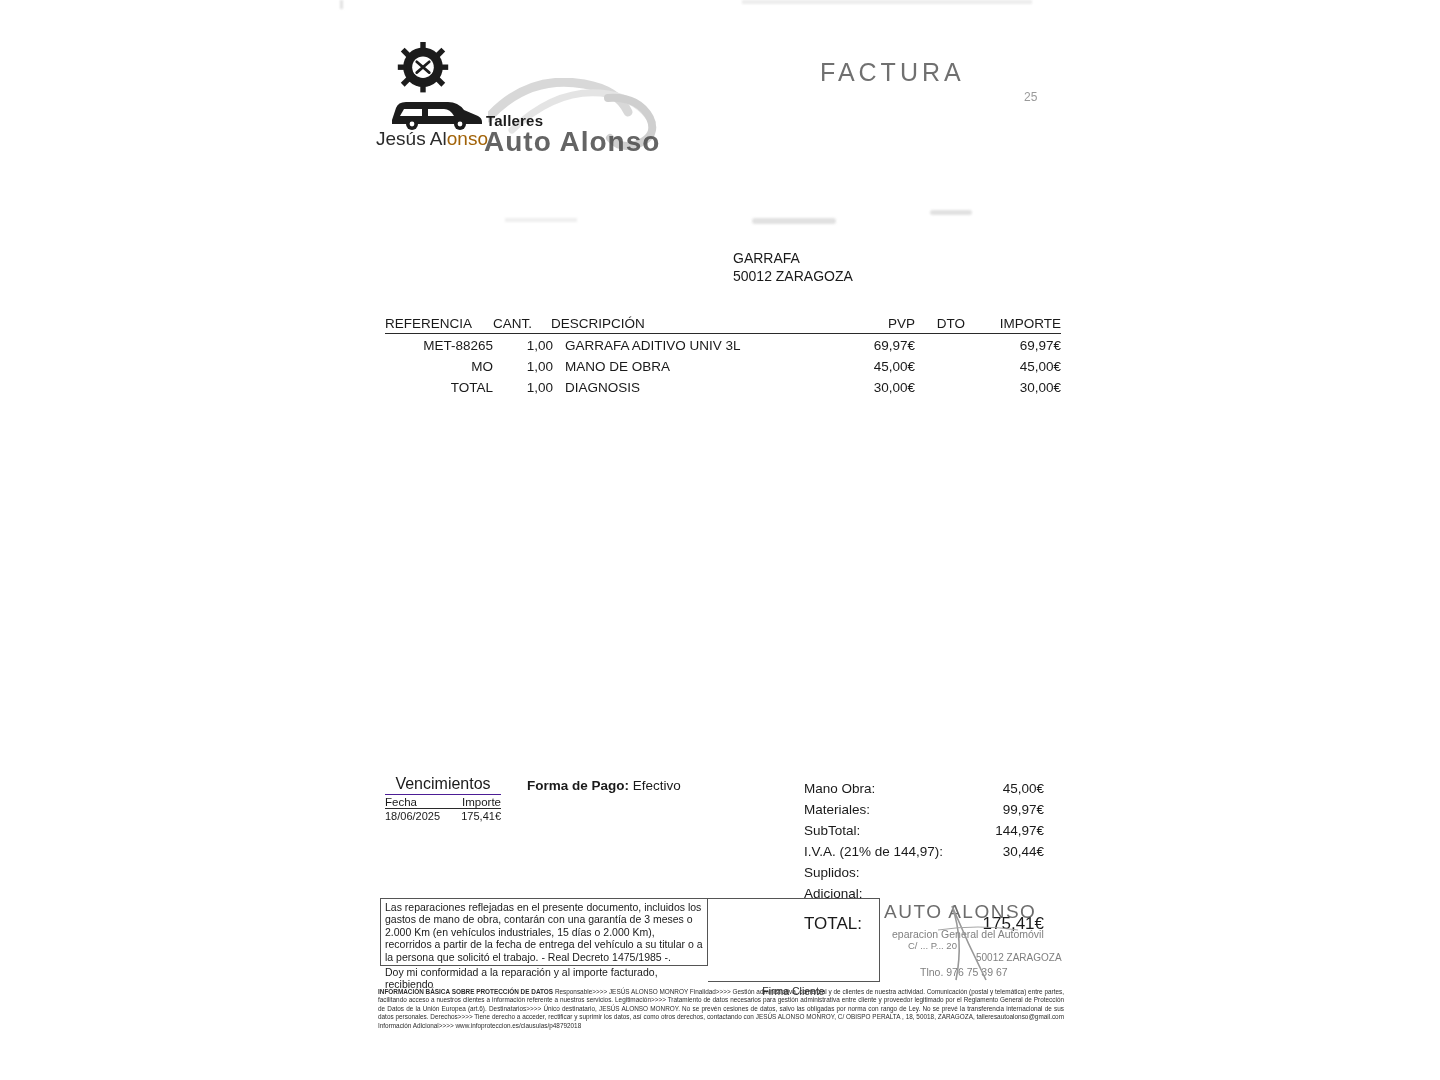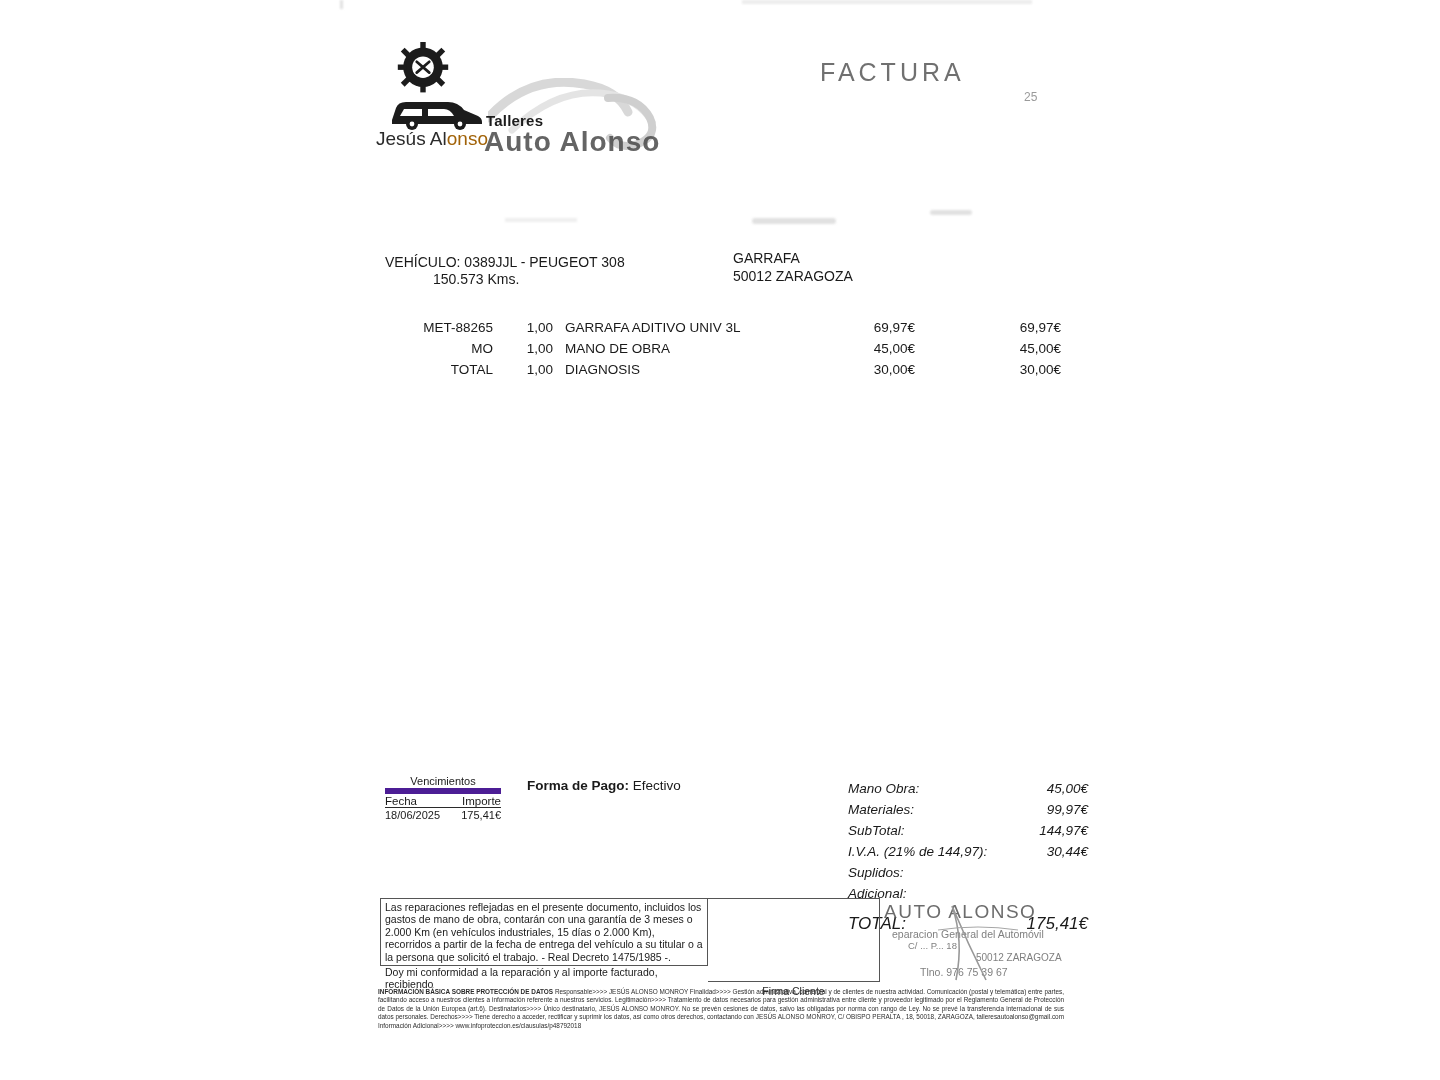--- a/index.html
+++ b/index.html
@@ -167,22 +167,22 @@
   
   .venc {
     position: absolute;
     left: 385px;
     top: 775px;
     width: 116px;
     font-size: 12px;
   }
   .venc-title {
     text-align: center;
-    font-size: 11px;
-    border-bottom: 6px solid #4c1d95;
+    font-size: 16px;
+    border-bottom: 1px solid #4c1d95;
     padding-bottom: 1px;
   }
   .venc-cols {
     display: flex;
     justify-content: space-between;
     border-bottom: 1px solid #2a2a2a;
     font-size: 11.5px;
     padding-top: 1px;
   }
   .venc-row {
@@ -194,25 +194,24 @@
   .pago {
     position: absolute;
     left: 527px;
     top: 778px;
     font-size: 13.5px;
   }
   .pago b { font-weight: bold; }
 
   .totals {
     position: absolute;
-    left: 848px;
+    left: 804px;
     top: 778px;
     width: 240px;
     font-size: 13.5px;
-    font-style: italic;
   }
   .tot-row {
     display: flex;
     justify-content: space-between;
     line-height: 21px;
   }
   .tot-row .val { text-align: right; }
   .tot-row.total {
     font-size: 17px;
     line-height: 28px;
@@ -348,34 +347,35 @@
     <div class="logo-auto">Auto Alonso</div>
   </div>
 
   <div class="owner-name">
     <span>Jesús Al</span><span class="fade">onso</span>
   </div>
 
   <div class="factura-title">FACTURA</div>
   <div class="doc-number">25</div>
 
-  <div class="vehicle-block">
-    <div>
-      <span>VEHÍCULO:</span>
-      <span>0389JJL - PEUGEOT 308</span>
-    </div>
-    <div class="line2">150.573 Kms.</div>
-  </div>
 
   <div class="client-block">
     <div>GARRAFA</div>
     <div>50012  ZARAGOZA</div>
   </div>
 
   <div class="items">
+    <div class="items-head">
+      <div class="h-ref">REFERENCIA</div>
+      <div class="h-cant">CANT.</div>
+      <div class="h-desc">DESCRIPCIÓN</div>
+      <div class="h-pvp">PVP</div>
+      <div class="h-dto">DTO</div>
+      <div class="h-imp">IMPORTE</div>
+    </div>
 
     <div class="item-row">
       <div class="c-ref">MET-88265</div>
       <div class="c-cant">1,00</div>
       <div class="c-desc">GARRAFA ADITIVO UNIV 3L</div>
       <div class="c-pvp">69,97€</div>
       <div class="c-dto"></div>
       <div class="c-imp">69,97€</div>
     </div>
 
@@ -452,21 +452,21 @@
   </div>
 
   <div class="sign-client">
     <div class="sign-label">Firma Cliente</div>
   </div>
 
 
   <div class="stamp">
     <div class="s1">AUTO ALONSO</div>
     <div class="s2">eparacion General del Automóvil</div>
-    <div class="s3">C/  ...  P...  18</div>
+    <div class="s3">C/  ...  P...  20</div>
     <div class="s4">50012 ZARAGOZA</div>
     <div class="s5">Tlno. 976 75 39 67</div>
     <svg width="196" height="82" style="position:absolute;left:0;top:0">
       <path d="M88,80 Q96,40 84,6 Q100,44 118,80" stroke="#8a8a8a" stroke-width="1.6" fill="none"></path>
       <path d="M70,30 Q110,24 150,30" stroke="#9a9a9a" stroke-width="1" fill="none"></path>
     </svg>
   </div>
 
   <div class="footer-legal">
     <b>INFORMACIÓN BÁSICA SOBRE PROTECCIÓN DE DATOS</b>

